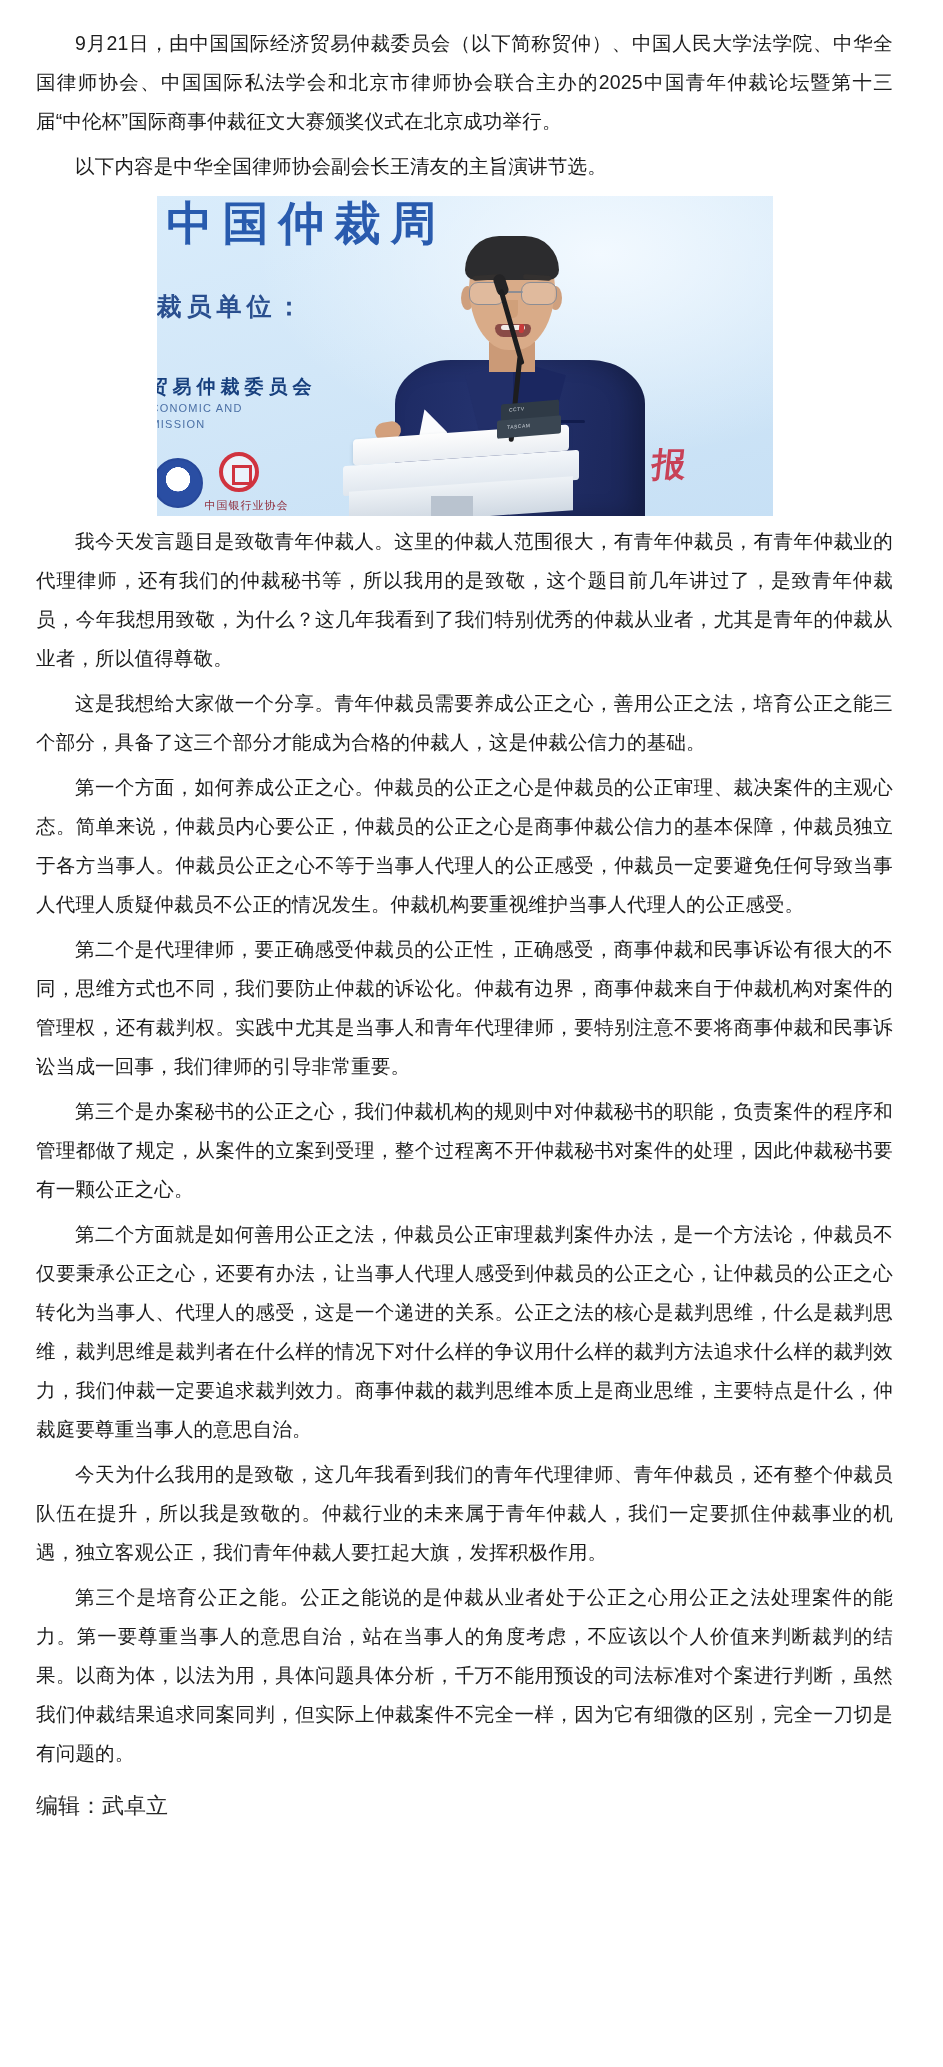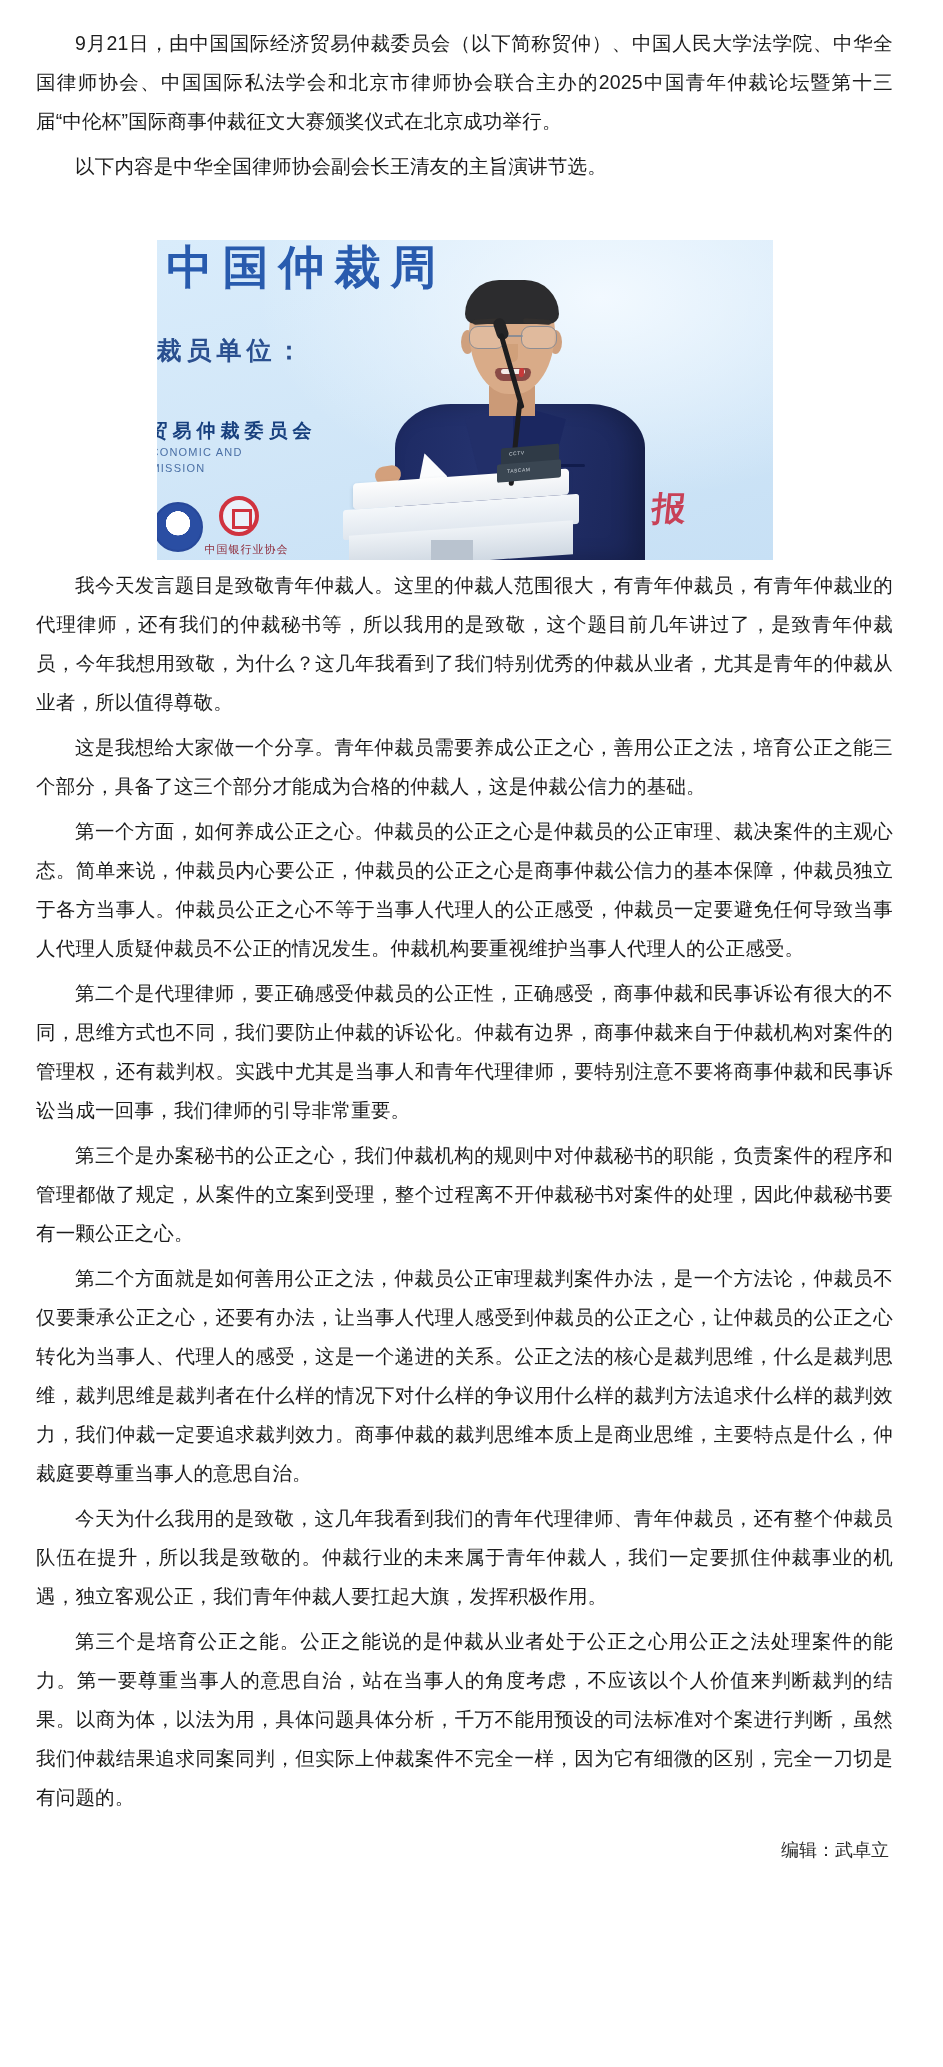--- a/index.html
+++ b/index.html
@@ -35,21 +35,20 @@
     margin: 10px 0 6px 0;
     display: flex;
     justify-content: center;
   }
   .photo {
     width: 616px;
     height: 320px;
     position: relative;
     overflow: hidden;
     background: linear-gradient(160deg, #e6f2fc 0%, #dcecfa 40%, #cfe4f6 100%);
-    margin-top: 44px;
   }
   
   .backdrop {
     position: absolute;
     inset: 0;
     background:
       radial-gradient(ellipse at 72% 18%, #f2f9ff 0%, rgba(242,249,255,0) 55%),
       linear-gradient(165deg, #d9ecfb 0%, #d2e7f8 45%, #c7e0f5 100%);
   }
   .bd-title {
@@ -272,23 +271,22 @@
   }
   .dev-lbl1 { position:absolute; left:352px; top:210px; font-size:5px; color:#cfd6dd; transform: skewY(-5deg); letter-spacing:.5px;}
   .dev-lbl2 { position:absolute; left:350px; top:227px; font-size:5px; color:#cfd6dd; transform: skewY(-5deg); letter-spacing:.5px;}
   .hand {
     position: absolute; left: 218px; top: 226px; width: 26px; height: 18px;
     background: #d3a07c; border-radius: 10px; transform: rotate(-10deg);
   }
   
   .editor {
     margin: 18px 0 0 0;
-    font-size: 18px;
+    font-size: 22px;
     line-height: 30px;
-    text-align: right;
     color: #2a2a2a;
     padding-right: 4px;
   }
 </style>
 </head>
 <body>
 
 <div class="article">
 
   <p class="para">9月21日，由中国国际经济贸易仲裁委员会（以下简称贸仲）、中国人民大学法学院、中华全国律师协会、中国国际私法学会和北京市律师协会联合主办的2025中国青年仲裁论坛暨第十三届“中伦杯”国际商事仲裁征文大赛颁奖仪式在北京成功举行。</p>

